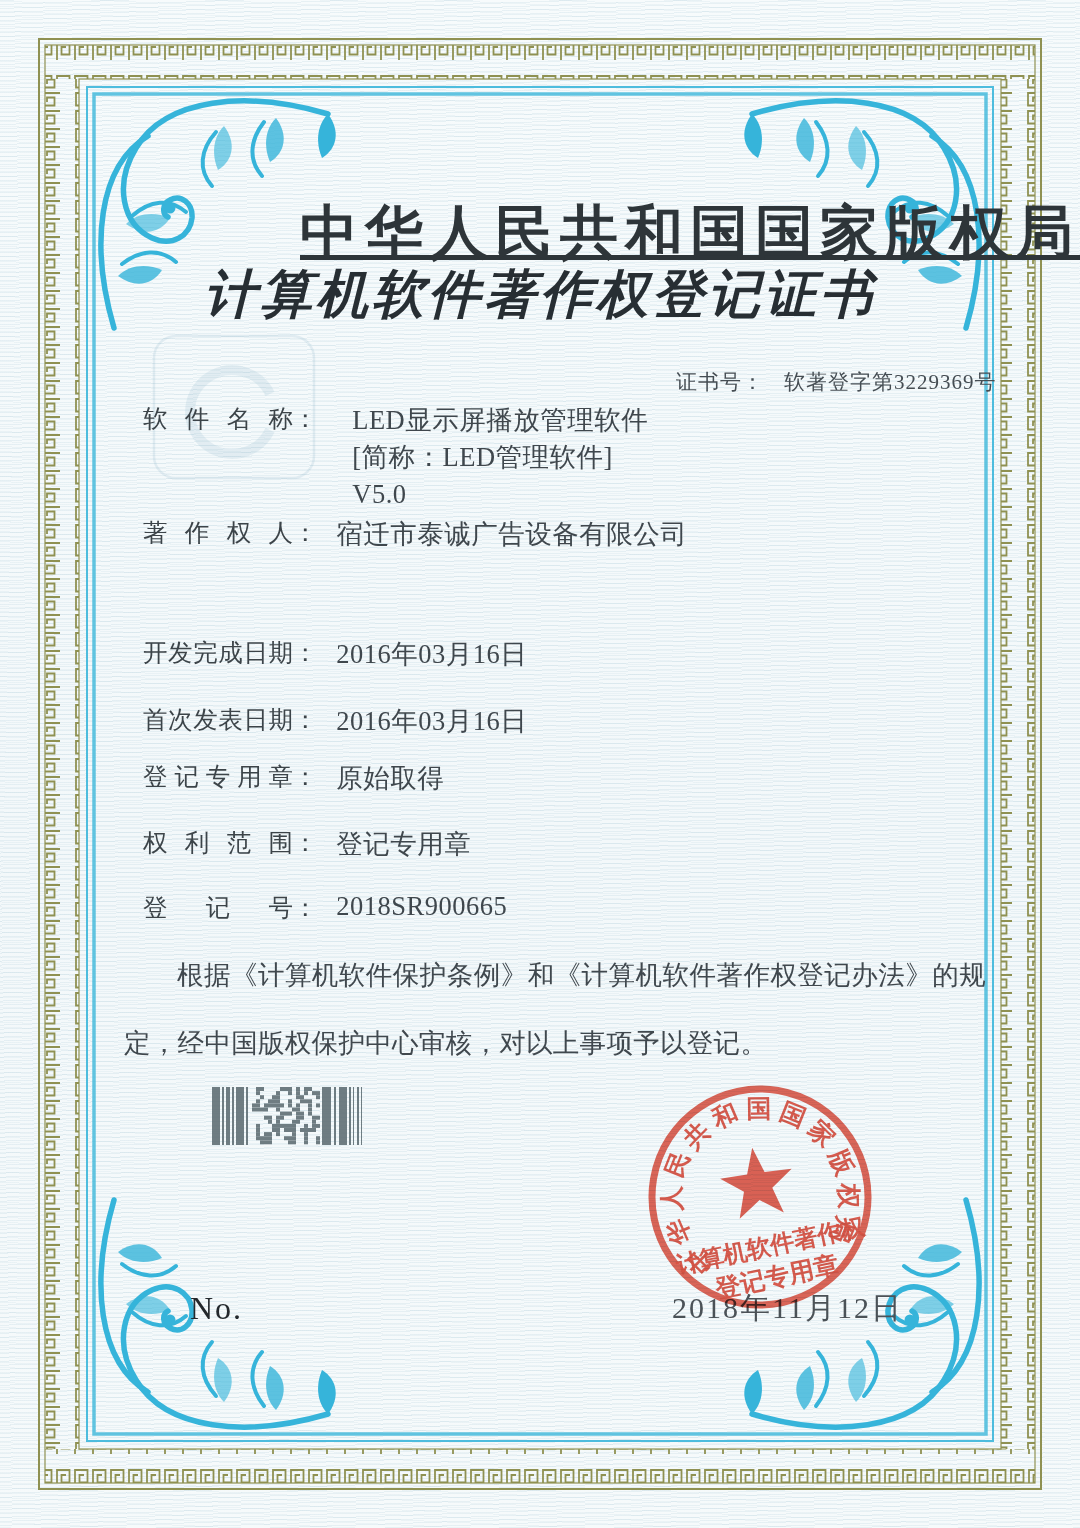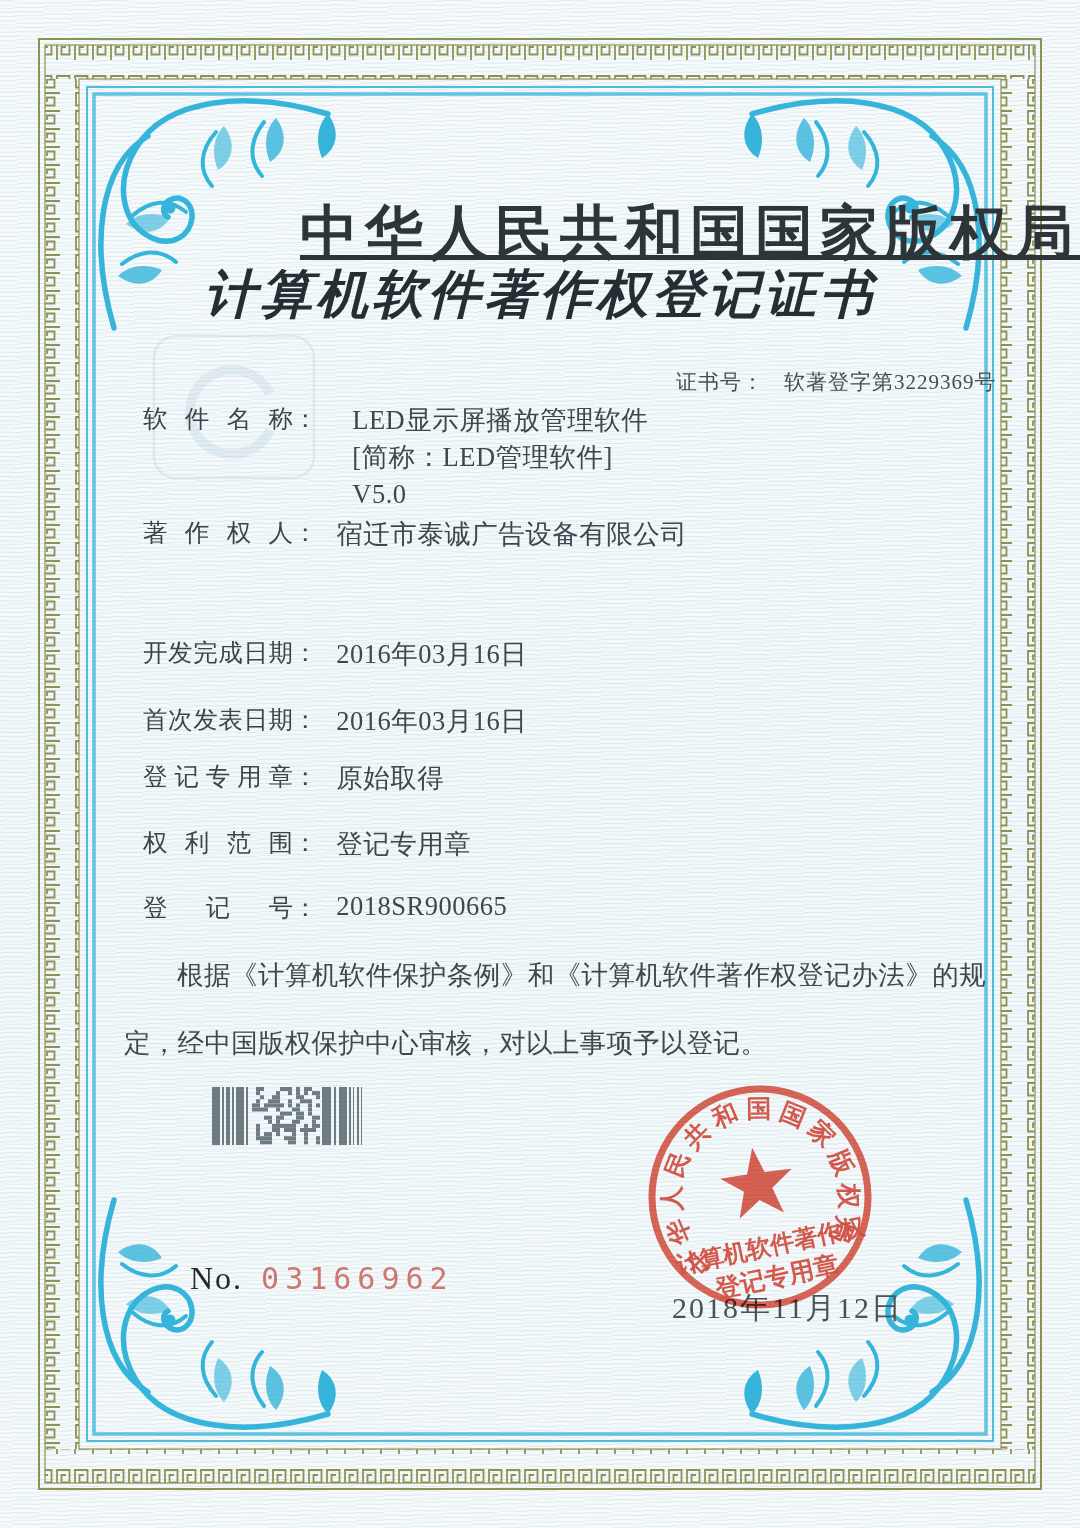--- a/index.html
+++ b/index.html
@@ -57,21 +57,21 @@
   .seal{
     position:absolute;left:610px;top:1047px;z-index:5;
     mix-blend-mode:multiply;opacity:.93;
   }
   .seal text{font-family:"Liberation Serif","DejaVu Serif",serif;}
 
   .issue-date{
     position:absolute;left:656px;top:1288px;z-index:4;
     font-size:30px;letter-spacing:2px;color:#4b5257;margin-left:16px;
   }
-  .serial{position:absolute;left:190px;top:1260px;z-index:2;display:flex;align-items:baseline;}
+  .serial{position:absolute;left:190px;top:1290px;z-index:2;display:flex;align-items:baseline;}
   .serial .no-label{font-size:32px;color:#23282c;letter-spacing:2px;}
   .serial .no-digits{
     margin-left:18px;font-size:30px;letter-spacing:6px;color:#cb6a60;
     font-family:"DejaVu Sans Mono","Liberation Mono",monospace;opacity:.9;
   }
 </style>
 </head>
 <body>
 
 <div class="page">
@@ -316,16 +316,15 @@
       <polygon points="0,-38 8.8,-12.1 36.1,-11.7 14.3,4.6 22.3,30.7 0,15 -22.3,30.7 -14.3,4.6 -36.1,-11.7 -8.8,-12.1" transform="translate(0,-12) rotate(4)" fill="rgba(221,72,55,.92)"></polygon>
       <text y="58" text-anchor="middle" font-size="24" font-weight="bold" fill="rgba(221,72,55,.95)">计算机软件著作权</text>
       <text y="90" text-anchor="middle" font-size="25" font-weight="bold" fill="rgba(221,72,55,.95)">登记专用章</text>
     </g>
   </svg>
 
   <div class="issue-date">2018年11月12日</div>
 
   <div class="serial">
     <span class="no-label">No.</span>
-    <span class="no-digits">03166962</span>
   </div>
 
 </div>
 
 </body></html>

